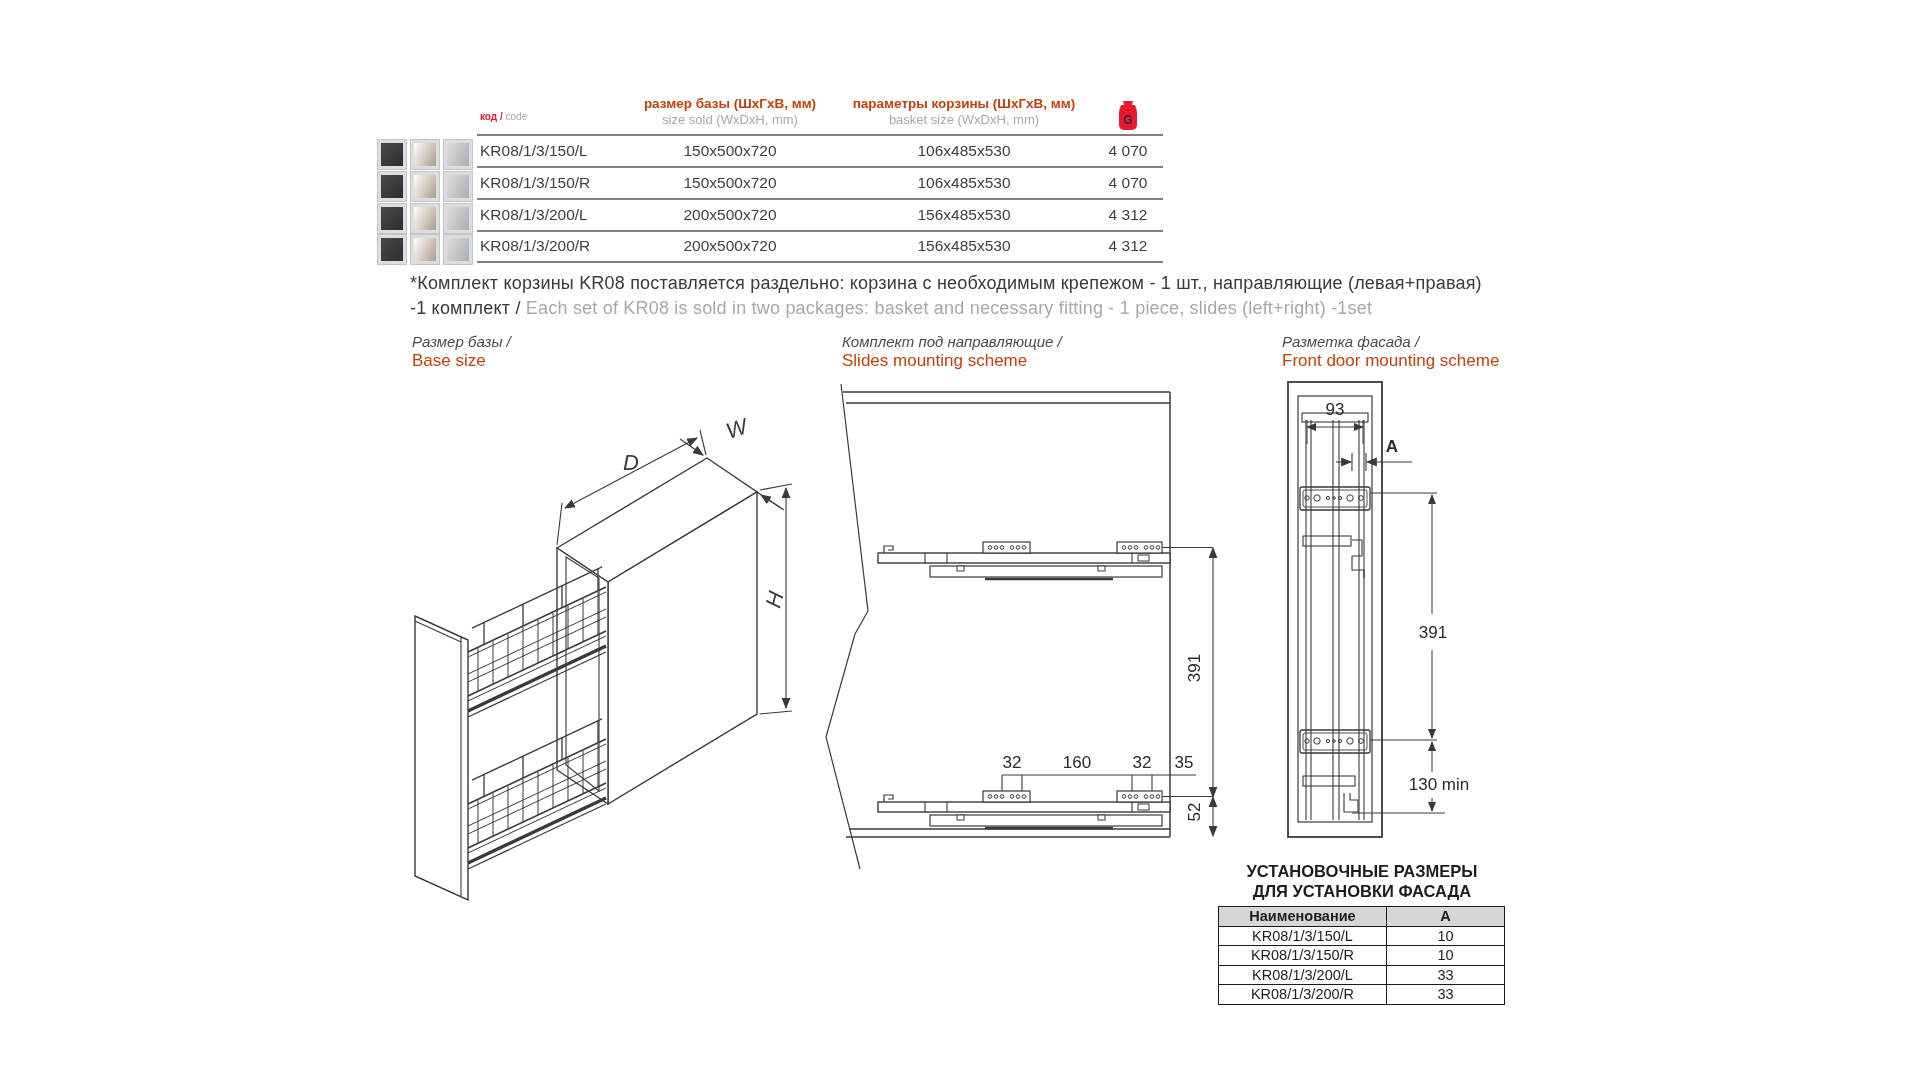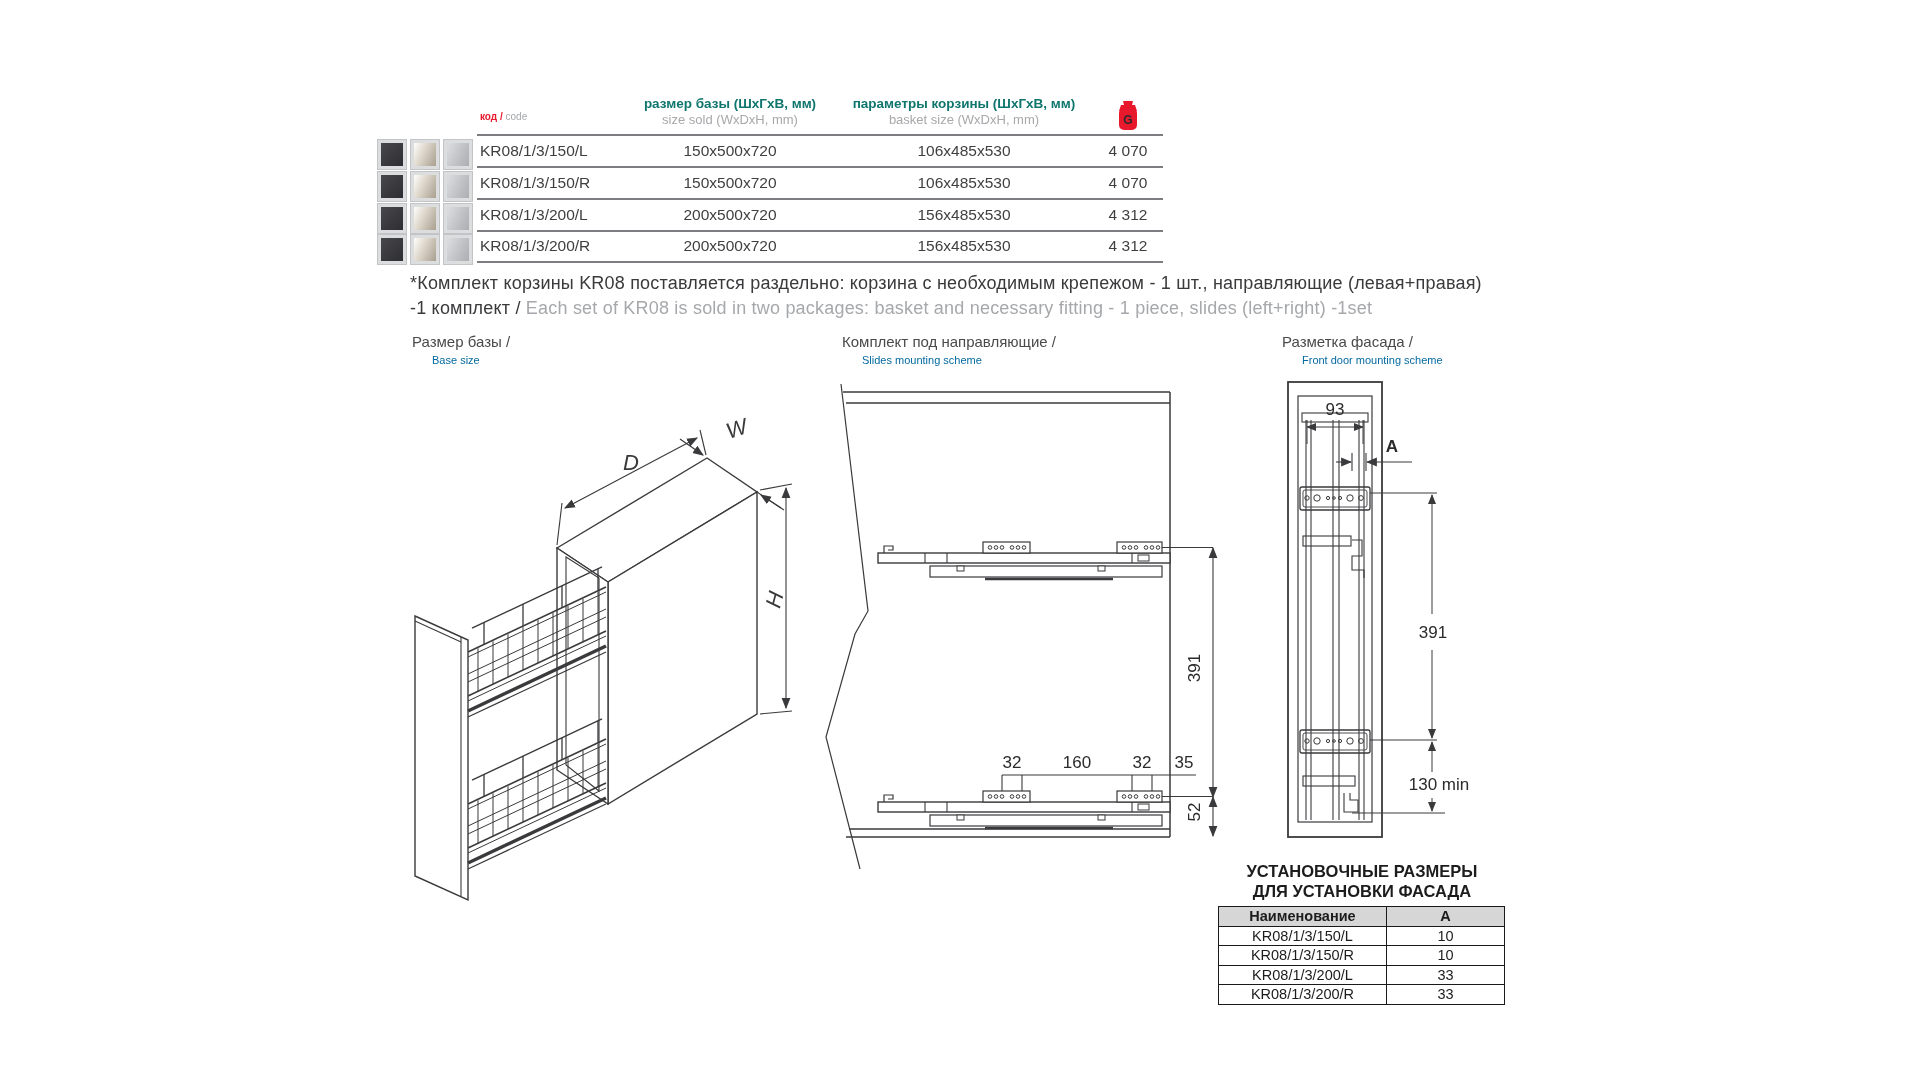--- a/index.html
+++ b/index.html
@@ -2,40 +2,40 @@
 <html><head>
 <meta charset="utf-8">
 <title>KR08</title>
 <style>
   html,body{margin:0;padding:0;background:#ffffff;}
   .page{position:relative;width:1920px;height:1080px;background:#fff;
         font-family:"Liberation Sans",sans-serif;color:#3e3e40;overflow:hidden;}
   .abs{position:absolute;}
   
   .sep{position:absolute;left:477px;width:686px;height:2px;background:#7c7e81;}
-  .hdr-line1{color:#0f766e;font-weight:bold;font-size:13.5px;line-height:16px;}
+  .hdr-line1{color:#c2410c;font-weight:bold;font-size:13.5px;line-height:16px;}
   .hdr-line2{color:#a6a8ab;font-size:13px;line-height:15px;}
   .hdr-code{position:absolute;left:480px;top:111px;font-size:10px;}
   .hdr-code .ru{color:#e8192c;font-weight:bold;}
   .hdr-code .en{color:#a6a8ab;}
   .cell{position:absolute;height:32px;line-height:32px;font-size:15.5px;color:#3f3f41;white-space:nowrap;}
   .center{text-align:center;}
   .swatch{position:absolute;width:28px;height:29px;box-sizing:border-box;
           border:3px solid #dcddde;outline:1px solid #c3c4c6;}
   .sw-dark{background:linear-gradient(135deg,#48484c,#2d2d32);}
   .sw-ch{background:linear-gradient(115deg,#fbfaf6 5%,#dad3c7 45%,#a89f90 100%);}
   .sw-gray{background:linear-gradient(115deg,#d7d9db 10%,#adb0b4 95%);}
   
   .note{position:absolute;left:410px;top:271px;width:1140px;font-size:18px;line-height:25px;letter-spacing:0.2px;}
   .note .dark{color:#3a3a3c;font-weight:normal;}
   .note .gray{color:#a6a8ab;font-weight:normal;}
   
   .seclabel{position:absolute;line-height:19px;}
-  .seclabel .ru{display:block;font-size:15px;color:#4a4a4c;}
-  .seclabel .en{display:block;font-size:11px;color:#0369a1;margin-left:20px;}
+  .seclabel .ru{display:block;font-size:15px;color:#4a4a4c;font-style:italic;}
+  .seclabel .en{display:block;font-size:17px;color:#c2410c;}
   
   svg{position:absolute;overflow:visible;}
   svg text{font-family:"Liberation Sans",sans-serif;fill:#2b2b2d;}
   .dimtxt{font-size:17px;}
   .dimletter{font-size:22px;font-style:italic;fill:#3a3a3c;}
   
   .inst-title{position:absolute;left:1218px;top:861px;width:288px;text-align:center;
               font-size:16.5px;font-weight:bold;color:#1c1c1c;line-height:20px;}
   table.inst{position:absolute;left:1218px;top:906px;border-collapse:collapse;table-layout:fixed;}
   table.inst td{border:1.7px solid #1a1a1a;height:18.5px;text-align:center;

